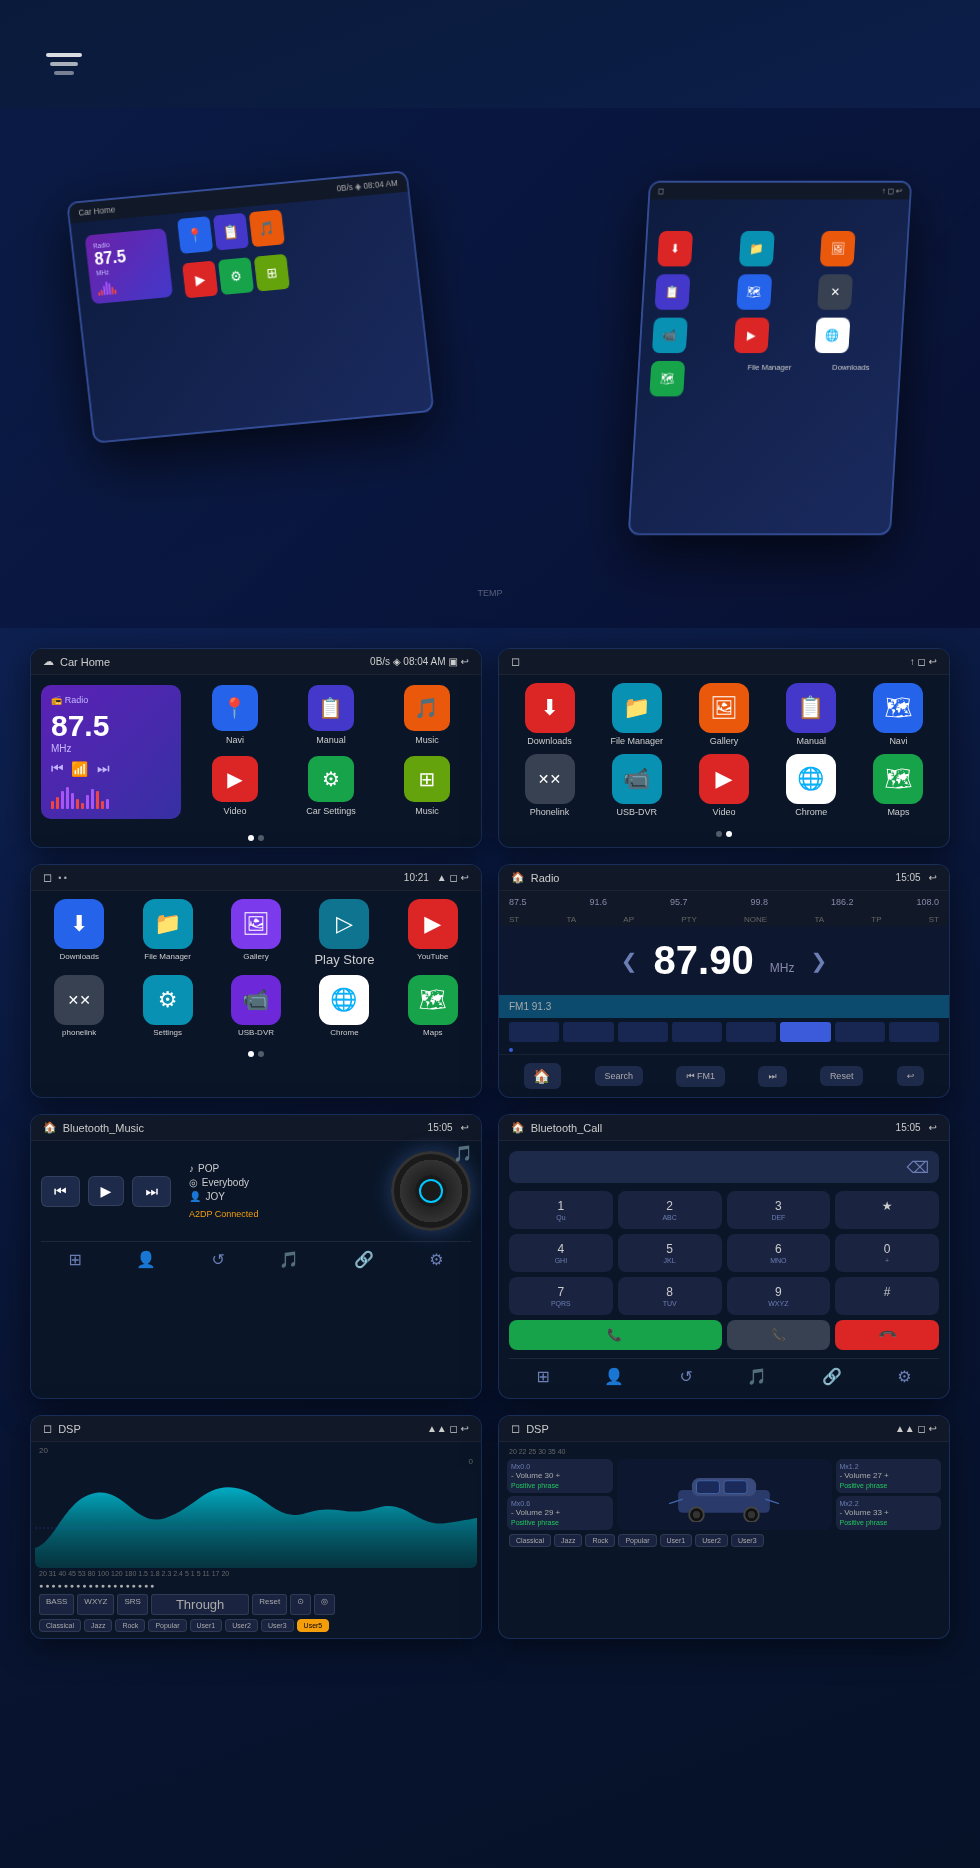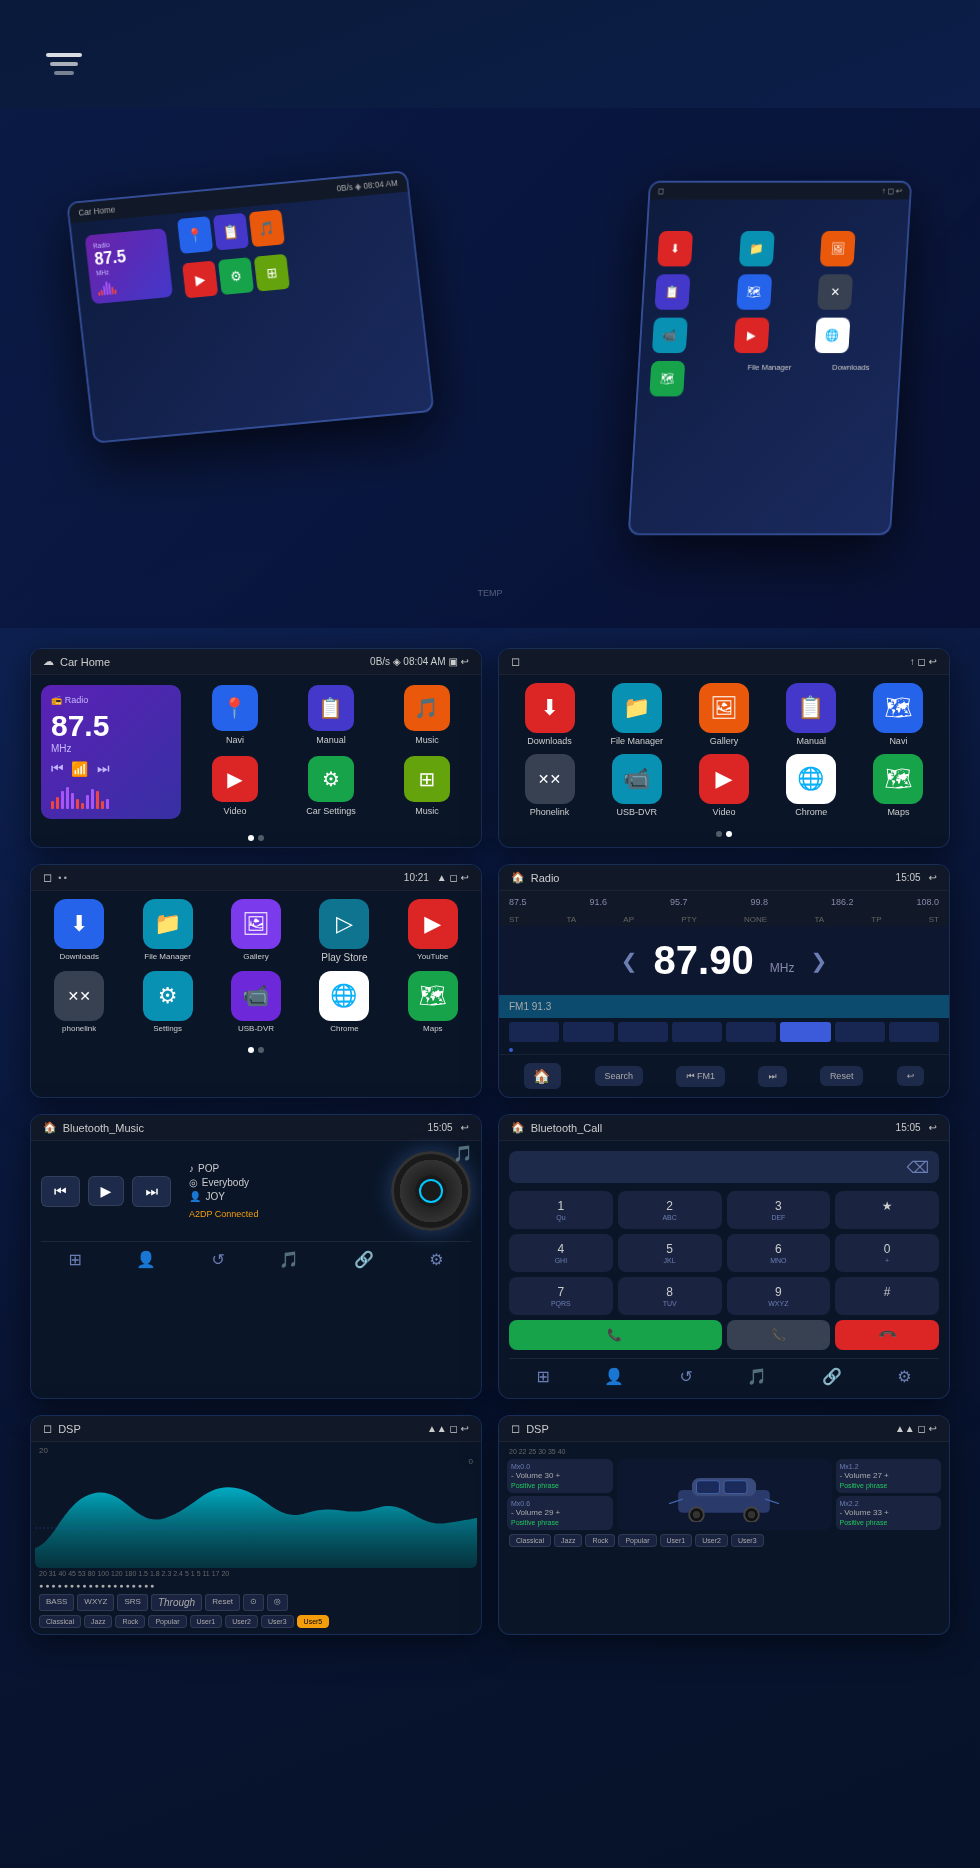--- a/index.html
+++ b/index.html
@@ -727,21 +727,21 @@
       <div class="apps2-icon">
         <div class="icon-box bg-purple">
             <span>🖼</span>
           </div>
         <span class="icon-label" style="font-size:8px;">Gallery</span>
       </div>
       <div class="apps2-icon">
         <div class="icon-box bg-cyan">
             <span>▷</span>
           </div>
-        <span class="icon-label" style="font-size:10px;text-align:right;">Play Store</span>
+        <span class="icon-label" style="font-size:13px;text-align:right;">Play Store</span>
       </div>
       <div class="apps2-icon">
         <div class="icon-box bg-red">
             <span>▶</span>
           </div>
         <span class="icon-label" style="font-size:8px;">YouTube</span>
       </div>
       <div class="apps2-icon">
         <div class="icon-box bg-gray">
             <span style="font-size:14px;">✕✕</span>
@@ -1010,21 +1010,21 @@
       </div>
       <div style="display:flex;gap:3px;padding:3px 4px;flex-wrap:wrap;">
         <div style="display:flex;gap:2px;align-items:center;font-size:7px;color:#aaa;">
           <span>● ● ● ● ● ● ● ● ● ● ● ● ● ● ● ● ● ● ●</span>
         </div>
       </div>
       <div style="display:flex;gap:3px;padding:2px 4px;flex-wrap:wrap;">
         <div style="background:#1a2440;border:1px solid rgba(255,255,255,0.1);border-radius:3px;padding:2px 6px;font-size:8px;color:#aaa;">BASS</div>
         <div style="background:#1a2440;border:1px solid rgba(255,255,255,0.1);border-radius:3px;padding:2px 6px;font-size:8px;color:#aaa;">WXYZ</div>
         <div style="background:#1a2440;border:1px solid rgba(255,255,255,0.1);border-radius:3px;padding:2px 6px;font-size:8px;color:#aaa;">SRS</div>
-        <div style="background:#1a2440;border:1px solid rgba(255,255,255,0.1);border-radius:3px;padding:2px 6px;font-size:10px;color:#aaa;font-style:italic;">Through</div>
+        <div style="background:#1a2440;border:1px solid rgba(255,255,255,0.1);border-radius:3px;padding:2px 24px;font-size:13px;color:#aaa;">Through</div>
         <div style="background:#1a2440;border:1px solid rgba(255,255,255,0.1);border-radius:3px;padding:2px 6px;font-size:8px;color:#aaa;">Reset</div>
         <div style="background:#1a2440;border:1px solid rgba(255,255,255,0.1);border-radius:3px;padding:2px 6px;font-size:8px;color:#aaa;">⊙</div>
         <div style="background:#1a2440;border:1px solid rgba(255,255,255,0.1);border-radius:3px;padding:2px 6px;font-size:8px;color:#aaa;">◎</div>
       </div>
       <div style="display:flex;gap:3px;padding:2px 4px;flex-wrap:wrap;">
         <div class="preset-btn">Classical</div>
         <div class="preset-btn">Jazz</div>
         <div class="preset-btn">Rock</div>
         <div class="preset-btn">Popular</div>
         <div class="preset-btn">User1</div>

